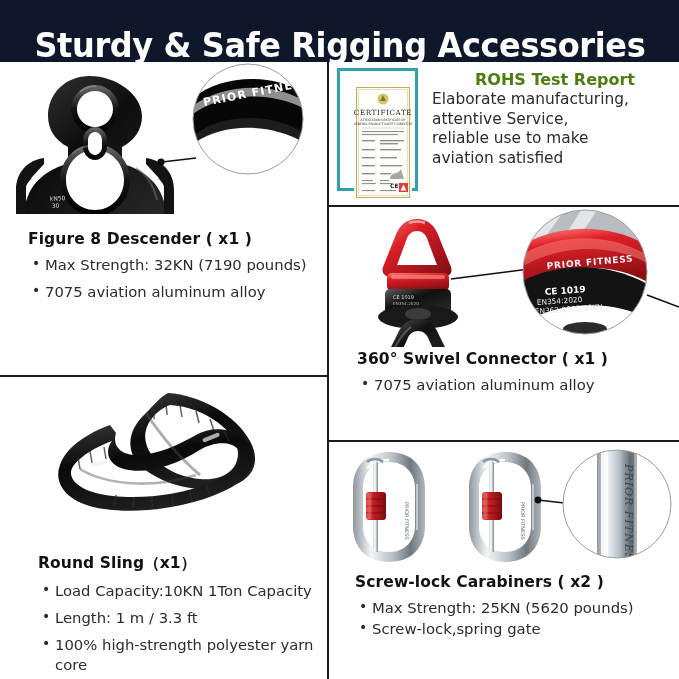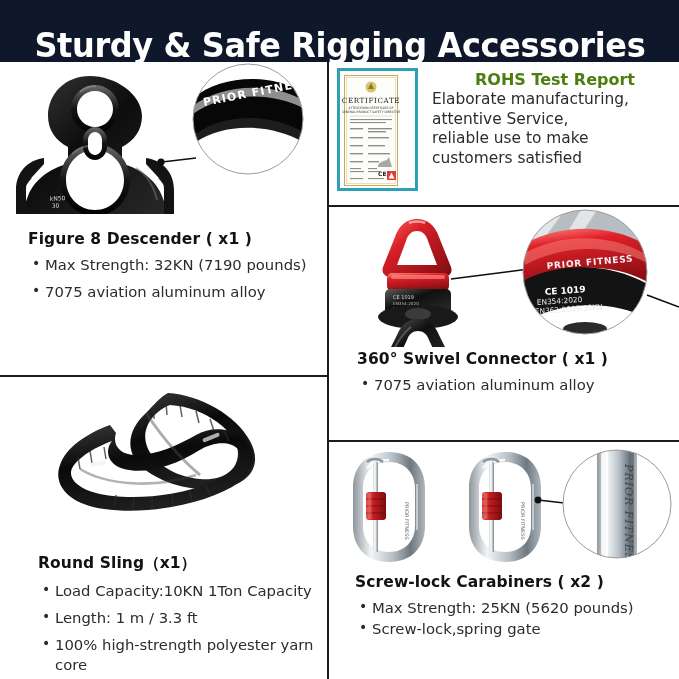--- a/index.html
+++ b/index.html
@@ -89,21 +89,21 @@
   .fig8-stage{height:152px;}
   .fig8-txt{position:absolute;left:28px;top:168px;width:295px;}
 
   
   .rohs-wrap{position:absolute;left:8px;top:6px;display:flex;gap:14px;}
   .cert-frame{
     width:81px;height:123px;
     border:3px solid #2f9fb5;
     background:#ffffff;
     box-sizing:border-box;
-    padding:2px;
+    padding:14px;
   }
   .rohs-text{padding-top:2px;width:246px;}
   .rohs-head{
     font-family:"DejaVu Sans", sans-serif;
     font-weight:bold;font-size:16px;color:#4d7c0f;
     text-align:center;margin:0 0 1px 0;
   }
   .rohs-line{
     font-family:"DejaVu Sans", sans-serif;
     font-size:15.4px;color:#2c2c2c;line-height:1.28;
@@ -255,21 +255,21 @@
               <rect x="0" y="0" width="9" height="9" fill="#e03b3b"></rect>
               <path d="M4.5 1.5 L7.5 7.5 L1.5 7.5 Z" fill="#fff"></path>
             </g>
           </svg>
         </div>
         <div class="rohs-text">
           <div class="rohs-head">ROHS Test Report</div>
           <div class="rohs-line">Elaborate manufacturing,</div>
           <div class="rohs-line">attentive Service,</div>
           <div class="rohs-line">reliable use to make</div>
-          <div class="rohs-line">customers satisfied</div>
+          <div class="rohs-line">aviation satisfied</div>
         </div>
       </div>
     </div>
 
     <div class="cell cell-swivel">
       <div class="stage swivel-stage">
         <svg class="svgimg" width="350" height="140" viewBox="0 0 350 140">
           <defs>
             <linearGradient id="redg" x1="0" y1="0" x2="1" y2="1">
               <stop offset="0" stop-color="#ff6a63"></stop>

